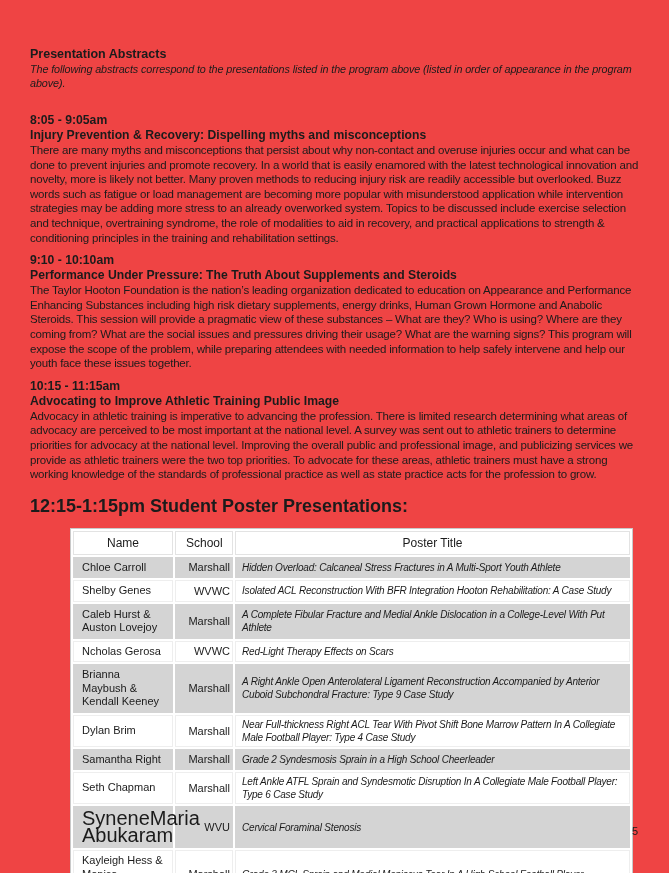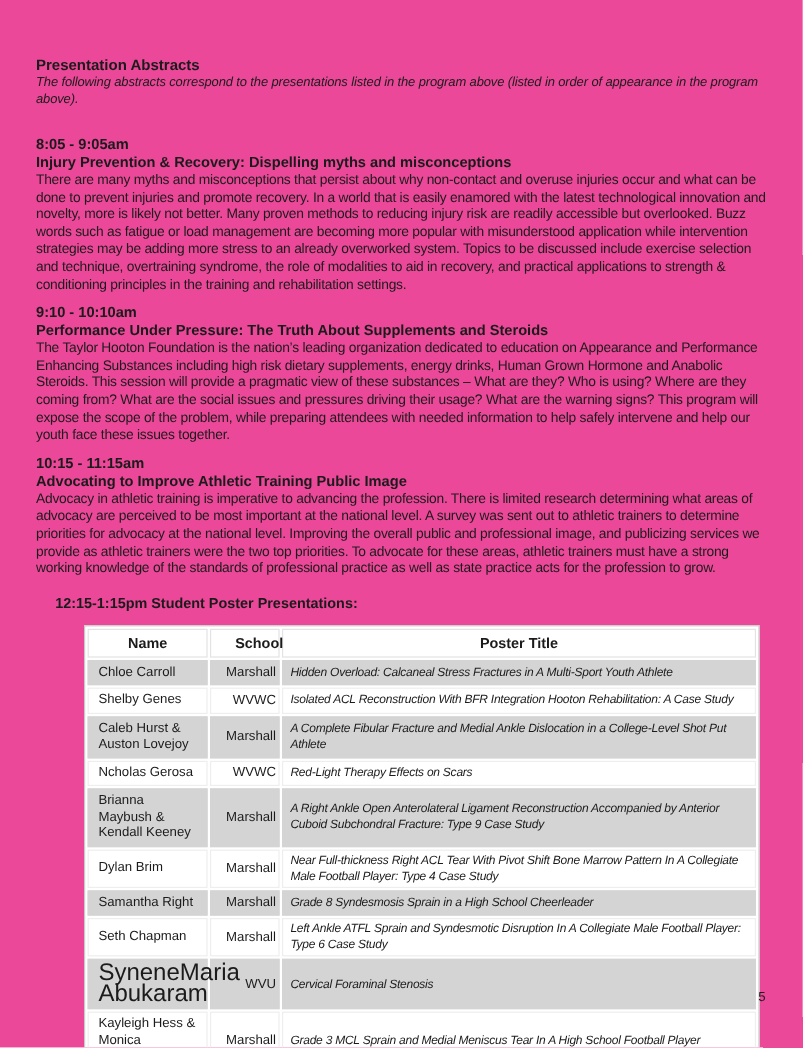--- a/index.html
+++ b/index.html
@@ -1,21 +1,21 @@
 <!DOCTYPE html>
 <html><head>
 <meta charset="utf-8">
 <style>
   * { margin: 0; padding: 0; box-sizing: border-box; }
   html, body { background: #ffffff; }
   .page {
     position: relative;
     width: 669px;
     height: 873px;
-    background: #ec4899;
+    background: #ef4444;
     overflow: hidden;
     font-family: "Liberation Sans", "DejaVu Sans", sans-serif;
     color: #1b1b1b;
   }
   .content {
     position: absolute;
     left: 30px;
     top: 46px;
     width: 612px;
   }
@@ -37,40 +37,39 @@
     font-size: 12.2px;
     font-weight: bold;
     line-height: 15px;
   }
   .section-body {
     font-size: 11.5px;
     line-height: 14.6px;
     letter-spacing: -0.2px;
   }
   .poster-heading {
-    font-size: 12px;
+    font-size: 18px;
     font-weight: bold;
     margin-top: 14px;
     margin-bottom: 11px;
-    margin-left: 16px;
   }
   .table-wrap { margin-left: 40px; }
   table.poster-table {
     width: 563px;
     border-collapse: separate;
     border-spacing: 2px;
     border: 1px solid #c9c9c9;
     background: #ffffff;
     table-layout: fixed;
   }
   .poster-table th {
     font-size: 12px;
-    font-weight: bold;
+    font-weight: normal;
     text-align: center;
-    padding: 4px 20px;
+    padding: 4px 10px;
     border: 1px solid #e3e3e3;
     line-height: 14px;
   }
   .poster-table td {
     vertical-align: middle;
     border: 1px solid #eeeeee;
     padding: 2px 8px;
   }
   .poster-table tr.shaded td {
     background: #d4d4d4;
@@ -159,42 +158,42 @@
   </tr>
             <tr>
     <td class="c-name">Shelby Genes</td>
     <td class="c-school">WVWC</td>
     <td class="c-title">Isolated ACL Reconstruction With BFR Integration Hooton Rehabilitation: A Case Study</td>
   </tr>
             <tr class="shaded">
     <td class="c-name">Caleb Hurst &amp;
 Auston Lovejoy</td>
     <td class="c-school">Marshall</td>
-    <td class="c-title">A Complete Fibular Fracture and Medial Ankle Dislocation in a College-Level Shot Put Athlete</td>
+    <td class="c-title">A Complete Fibular Fracture and Medial Ankle Dislocation in a College-Level With Put Athlete</td>
   </tr>
             <tr>
     <td class="c-name">Ncholas Gerosa</td>
     <td class="c-school">WVWC</td>
     <td class="c-title">Red-Light Therapy Effects on Scars</td>
   </tr>
             <tr class="shaded">
     <td class="c-name">Brianna Maybush &amp;
 Kendall Keeney</td>
     <td class="c-school">Marshall</td>
     <td class="c-title">A Right Ankle Open Anterolateral Ligament Reconstruction Accompanied by Anterior Cuboid Subchondral Fracture: Type 9 Case Study</td>
   </tr>
             <tr>
     <td class="c-name">Dylan Brim</td>
     <td class="c-school">Marshall</td>
     <td class="c-title">Near Full-thickness Right ACL Tear With Pivot Shift Bone Marrow Pattern In A Collegiate Male Football Player: Type 4 Case Study</td>
   </tr>
             <tr class="shaded">
     <td class="c-name">Samantha Right</td>
     <td class="c-school">Marshall</td>
-    <td class="c-title">Grade 8 Syndesmosis Sprain in a High School Cheerleader</td>
+    <td class="c-title">Grade 2 Syndesmosis Sprain in a High School Cheerleader</td>
   </tr>
             <tr>
     <td class="c-name">Seth Chapman</td>
     <td class="c-school">Marshall</td>
     <td class="c-title">Left Ankle ATFL Sprain and Syndesmotic Disruption In A Collegiate Male Football Player: Type 6 Case Study</td>
   </tr>
             <tr class="shaded">
     <td class="c-name large">SyneneMaria
 Abukaram</td>
     <td class="c-school">WVU</td>

